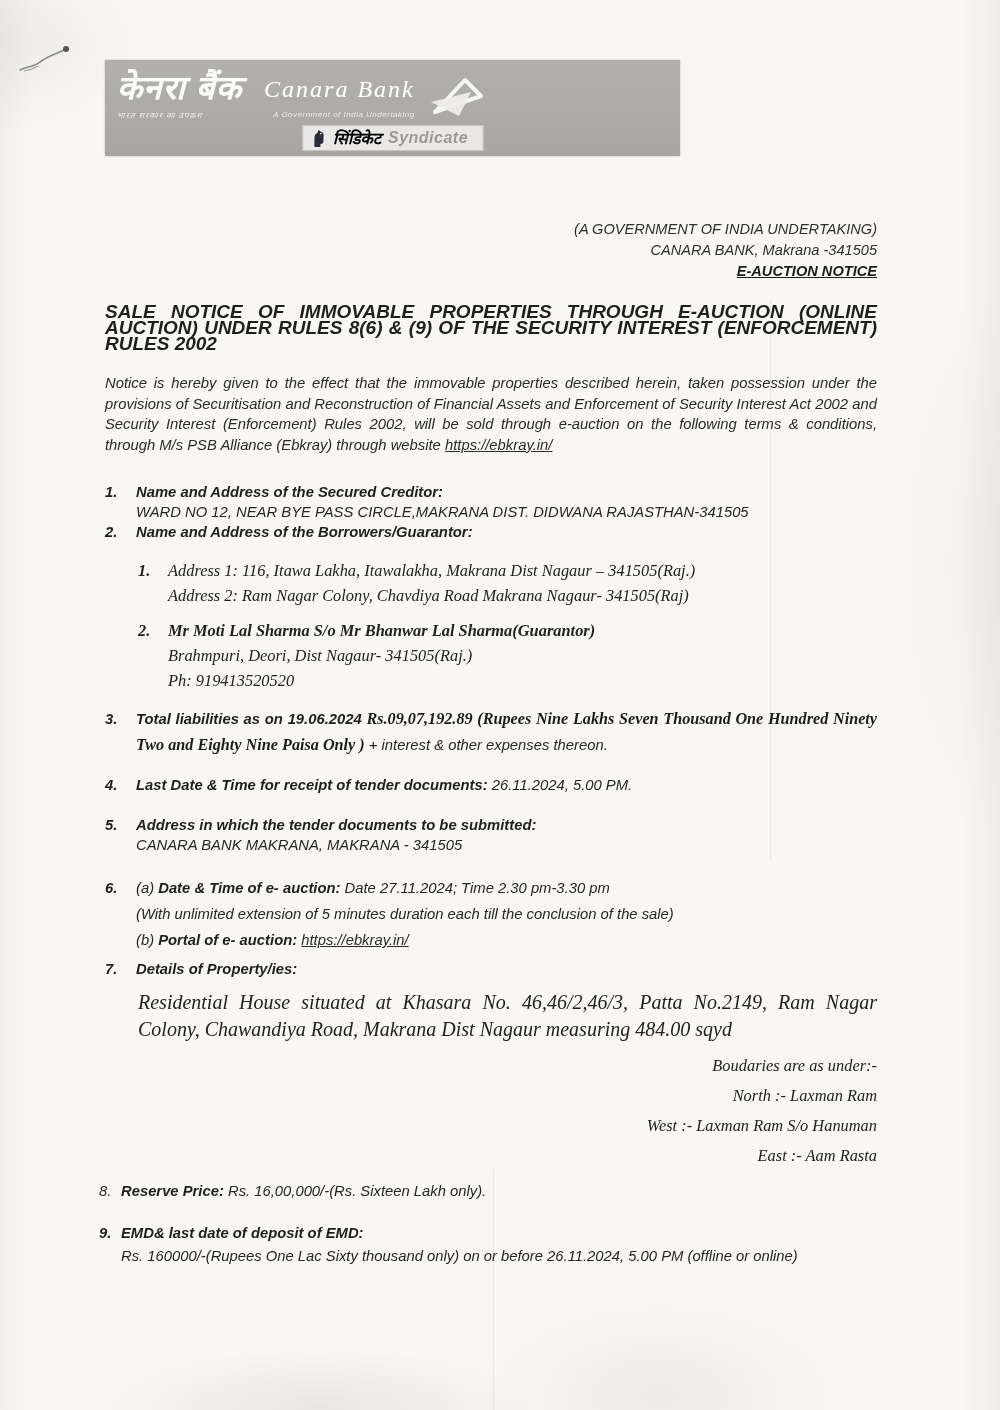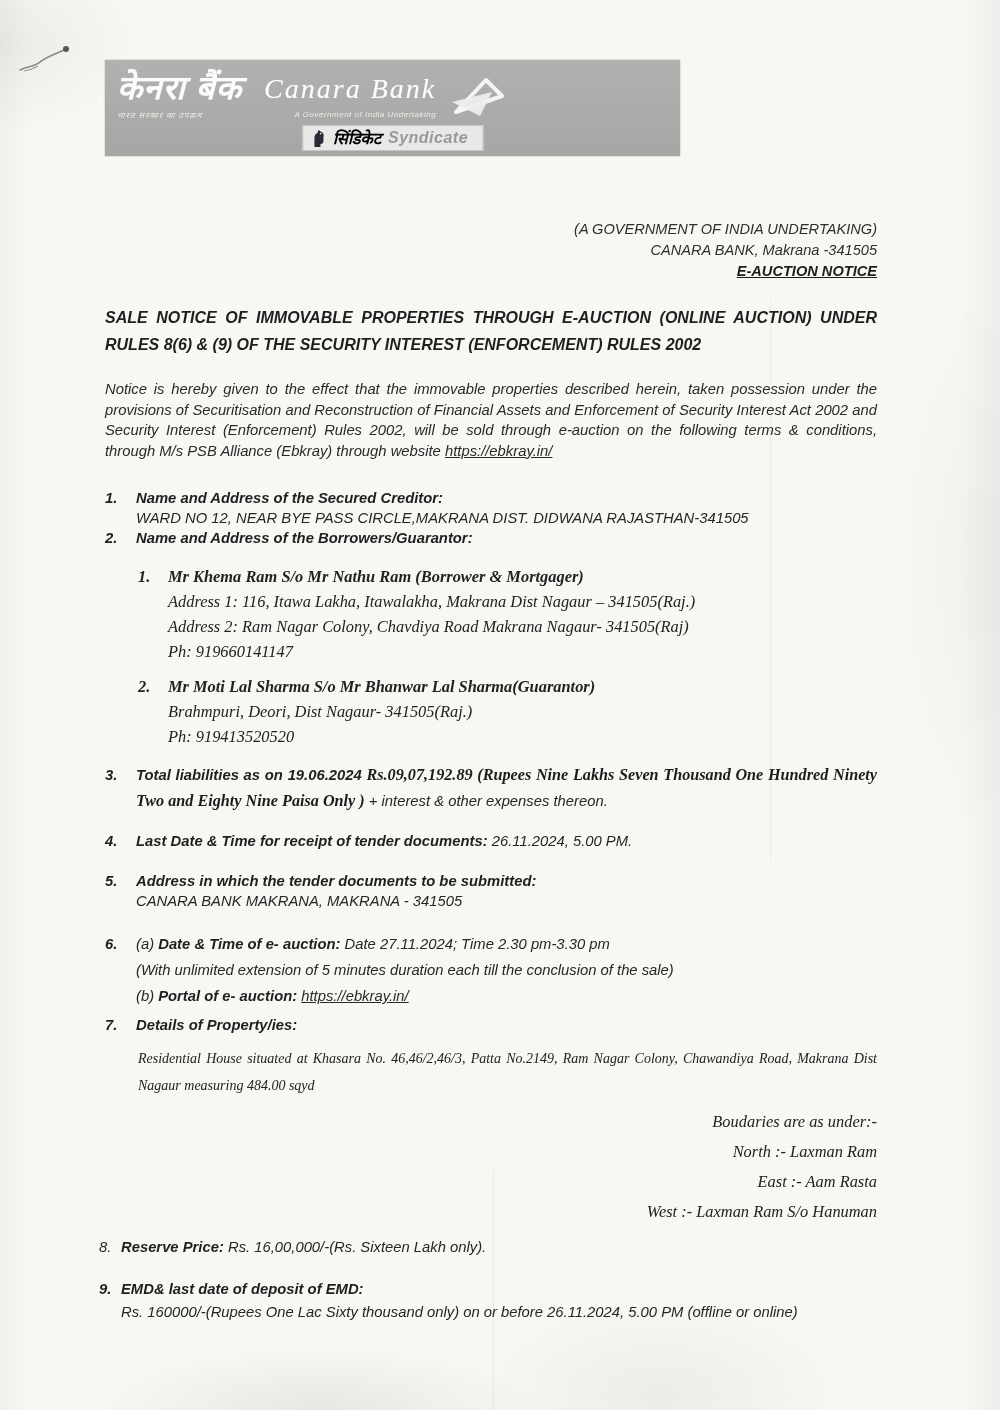--- a/index.html
+++ b/index.html
@@ -29,38 +29,38 @@
   .banner{
     position:relative;width:575px;height:96px;
     background:linear-gradient(180deg,#b2b1b0,#a7a6a5);
     box-shadow:0 0 2px rgba(0,0,0,0.25);
   }
   .banner-row{display:flex;align-items:flex-start;padding:10px 8px 0 12px;}
   .hindi-block{display:flex;flex-direction:column;margin-right:22px;}
   .bank-hindi{font-size:33px;font-weight:bold;color:#fbfbfa;line-height:36px;letter-spacing:1px;text-shadow:0 0 1px rgba(255,255,255,0.4);}
   .tagline-hindi{font-size:8px;color:#eceas e6;color:#edece8;margin-top:3px;letter-spacing:1px;}
   .english-block{display:flex;flex-direction:column;}
-  .bank-english{font-family:"Liberation Serif",serif;font-size:28px;color:#fcfcfb;line-height:38px;letter-spacing:2px;text-shadow:0 0 1px rgba(255,255,255,0.4);}
+  .bank-english{font-family:"Liberation Serif",serif;font-size:24px;color:#fcfcfb;line-height:38px;letter-spacing:2px;text-shadow:0 0 1px rgba(255,255,255,0.4);}
   .tagline-english{font-size:8px;color:#edece8;margin-top:2px;align-self:flex-end;letter-spacing:0.5px;}
   .canara-logo{margin-left:10px;margin-top:2px;}
   .syndicate-strip{
     position:absolute;left:50%;bottom:5px;transform:translateX(-50%);
     background:#e9e8e6;border:1px solid #c6c5c3;
     display:flex;align-items:center;gap:7px;
     padding:2px 14px 2px 8px;height:26px;box-sizing:border-box;
   }
   .syn-text-hi{font-size:16px;font-weight:bold;color:#000000;}
   .syn-text-en{font-size:16px;font-weight:bold;color:#9a9997;letter-spacing:0.5px;}
 
   
   .title-block{margin-top:63px;text-align:right;line-height:21px;font-size:14.6px;color:#2e2e2e;}
   .title-line3{font-weight:bold;text-decoration:underline;color:#1d1d1d;}
 
   
-  .subject{margin-top:22px;font-weight:bold;font-size:16px;line-height:27px;text-align:justify;color:#1f1f1f;}
+  .subject{margin-top:22px;font-weight:bold;font-size:19px;line-height:16px;text-align:justify;color:#1f1f1f;}
 
   
   .intro{margin-top:21px;font-size:14.8px;line-height:20.6px;text-align:justify;color:#2a2a2a;}
   .doc-link{color:#2a2a2a;text-decoration:underline;}
 
   
   .item{display:flex;font-size:14.8px;line-height:20px;}
   .item-num{width:31px;flex-shrink:0;font-weight:bold;color:#1f1f1f;}
   .item-num.plain{font-weight:normal;color:#2a2a2a;}
   .item-body{flex:1;}
@@ -69,21 +69,21 @@
   .sub-item{display:flex;margin-left:33px;font-family:"Liberation Serif",serif;font-size:16.4px;line-height:25px;color:#222;}
   .sub-num{width:30px;flex-shrink:0;font-weight:bold;}
   .sub-body{flex:1;}
   .sub-name{font-weight:bold;}
 
   .serif-bold{font-family:"Liberation Serif",serif;font-weight:bold;font-size:16.2px;color:#1c1c1c;}
   .liab-body{text-align:justify;line-height:26px;}
 
   .auction-body{line-height:26px;}
 
-  .prop-desc{margin:10px 0 0 33px;font-family:"Liberation Serif",serif;font-size:14px;line-height:27px;text-align:justify;color:#222;}
+  .prop-desc{margin:10px 0 0 33px;font-family:"Liberation Serif",serif;font-size:20px;line-height:27px;text-align:justify;color:#222;}
   .bound-line{margin:10px 0 0 33px;font-family:"Liberation Serif",serif;font-size:16.4px;line-height:20px;color:#222;text-align:right;}
   .bound-head{margin-top:13px;}
   .bound-gap{margin-top:10px;}
 </style>
 </head>
 <body>
 
 <div class="page">
 
   <div class="crease-v1"></div>
@@ -141,24 +141,22 @@
     </div>
 
     <div class="item">
       <span class="item-num">2.</span>
       <div class="item-body bold-h">Name and Address of the Borrowers/Guarantor:</div>
     </div>
 
     <div class="sub-item" style="margin-top:16px;">
       <span class="sub-num">1.</span>
       <div class="sub-body">
-        <div class="sub-name">Mr Khema Ram S/o Mr Nathu Ram (Borrower &amp; Mortgager)</div>
         <div>Address 1: 116, Itawa Lakha, Itawalakha, Makrana Dist Nagaur – 341505(Raj.)</div>
         <div>Address 2: Ram Nagar Colony, Chavdiya Road Makrana Nagaur- 341505(Raj)</div>
-        <div>Ph: 919660141147</div>
       </div>
     </div>
 
     <div class="sub-item" style="margin-top:10px;">
       <span class="sub-num">2.</span>
       <div class="sub-body">
         <div class="sub-name">Mr Moti Lal Sharma S/o Mr Bhanwar Lal Sharma(Guarantor)</div>
         <div>Brahmpuri, Deori, Dist Nagaur- 341505(Raj.)</div>
         <div>Ph: 919413520520</div>
       </div>
@@ -201,22 +199,22 @@
 
     <div class="item" style="margin-top:6px;">
       <span class="item-num">7.</span>
       <div class="item-body bold-h">Details of Property/ies:</div>
     </div>
 
     <div class="prop-desc">Residential House situated at Khasara No. 46,46/2,46/3, Patta No.2149, Ram Nagar Colony, Chawandiya Road, Makrana Dist Nagaur measuring 484.00 sqyd</div>
 
     <div class="bound-line bound-head">Boudaries are as under:-</div>
     <div class="bound-line bound-gap">North :- Laxman Ram</div>
+    <div class="bound-line bound-gap">West :- Laxman Ram S/o Hanuman</div>
     <div class="bound-line bound-gap">East :- Aam Rasta</div>
-    <div class="bound-line bound-gap">West :- Laxman Ram S/o Hanuman</div>
 
     <div class="item" style="margin-top:15px;margin-left:-6px;">
       <span class="item-num plain" style="width:22px;">8.</span>
       <div class="item-body">
         <span class="bold-h">Reserve Price: </span><span>Rs. 16,00,000/-(Rs. Sixteen Lakh only).</span>
       </div>
     </div>
 
     <div class="item" style="margin-top:22px;margin-left:-6px;">
       <span class="item-num" style="width:22px;">9.</span>

